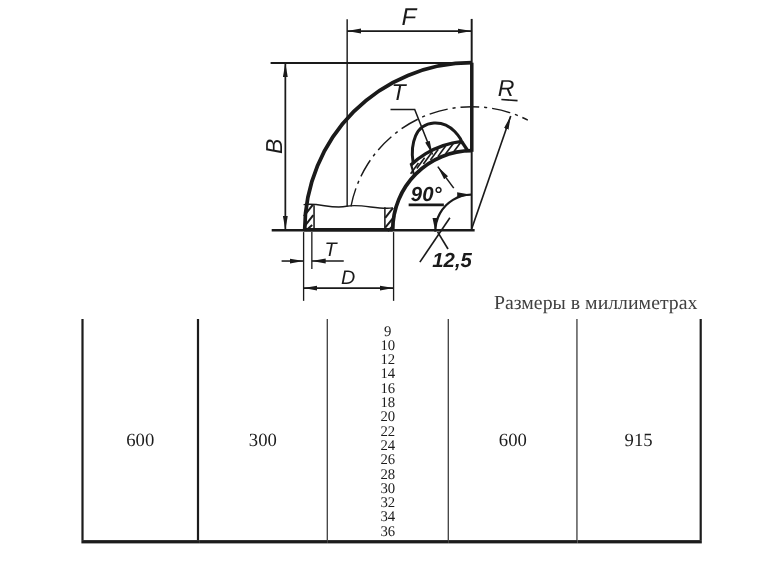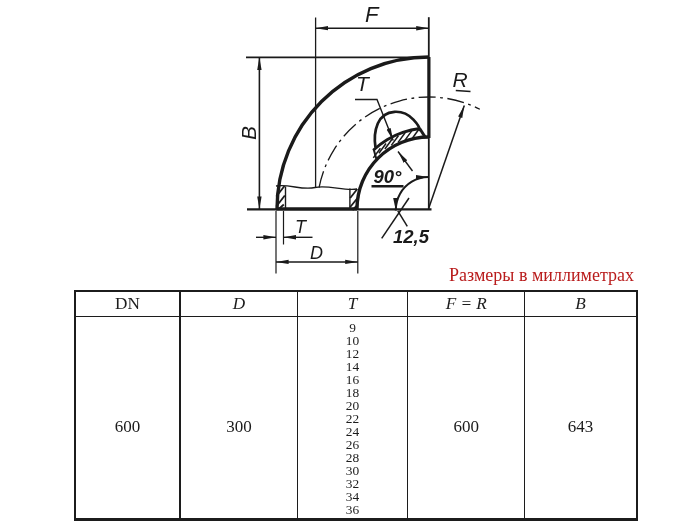--- a/index.html
+++ b/index.html
@@ -3,21 +3,21 @@
 <meta charset="utf-8">
 <style>
   html,body{margin:0;padding:0;background:#ffffff;}
   body{width:700px;height:525px;position:relative;overflow:hidden;
        font-family:"Liberation Sans",sans-serif;}
   #draw{position:absolute;left:0;top:0;}
   .lbl{font-family:"Liberation Sans",sans-serif;font-style:italic;fill:#1a1a1a;}
   #tblwrap{position:absolute;left:73.9px;top:289.5px;}
   table{border-collapse:collapse;table-layout:fixed;}
   td{font-family:"Liberation Serif",serif;color:#1c1c1c;text-align:center;vertical-align:middle;padding:0;}
-  .cap{position:absolute;font-family:"Liberation Serif",serif;color:#b91c1c;}
+  .cap{position:absolute;font-family:"Liberation Serif",serif;color:#404040;}
 </style>
 </head>
 <body>
 
 <svg id="draw" width="700" height="525" viewBox="0 0 700 525">
   <defs>
     <marker id="ah" markerUnits="userSpaceOnUse" markerWidth="13" markerHeight="6" viewBox="0 0 13 6" refX="12.6" refY="3" orient="auto-start-reverse">
       <path d="M0,0.8 L12.6,3 L0,5.2 Z" fill="#1a1a1a"></path>
     </marker>
     <marker id="ah2" markerUnits="userSpaceOnUse" markerWidth="13" markerHeight="7" viewBox="0 0 13 7" refX="12.6" refY="3.5" orient="auto-start-reverse">
@@ -133,30 +133,23 @@
 <table style="width:563px;">
   <colgroup>
     <col style="width:105.2px">
         <col style="width:117.2px">
         <col style="width:110.5px">
     <col style="width:117px">
         <col style="width:112px">
   </colgroup>
 
   <tbody>
-        <tr style="height:25.5px;">
-    <td style="border:2px solid #1c1c1c;border-bottom:1.5px solid #1c1c1c;font-size:17.2px;">DN</td>
-    <td style="border:1.4px solid #1c1c1c;border-top:2px solid #1c1c1c;border-bottom:1.5px solid #1c1c1c;font-size:17.2px;font-style:italic;">D</td>
-    <td style="border:1.4px solid #1c1c1c;border-top:2px solid #1c1c1c;border-bottom:1.5px solid #1c1c1c;font-size:17.2px;font-style:italic;">T</td>
-    <td style="border:1.4px solid #1c1c1c;border-top:2px solid #1c1c1c;border-bottom:1.5px solid #1c1c1c;font-size:17.2px;font-style:italic;">F = R</td>
-    <td style="border:2px solid #1c1c1c;border-left:1.4px solid #1c1c1c;border-bottom:1.5px solid #1c1c1c;font-size:17.2px;font-style:italic;">B</td>
-  </tr>
 
   <tr style="height:203px;">
     <td style="border:2px solid #1c1c1c;border-top:none;border-bottom:3px solid #1c1c1c;font-size:17px;padding-top:19px;">600</td>
     <td style="border:1.4px solid #1c1c1c;border-top:none;border-bottom:3px solid #1c1c1c;font-size:17px;padding-top:19px;">300</td>
     <td style="border:1.4px solid #1c1c1c;border-top:none;border-bottom:3px solid #1c1c1c;font-size:13.4px;line-height:13.03px;padding-top:2.5px;">9<br>10<br>12<br>14<br>16<br>18<br>20<br>22<br>24<br>26<br>28<br>30<br>32<br>34<br>36</td>
     <td style="border:1.4px solid #1c1c1c;border-top:none;border-bottom:3px solid #1c1c1c;font-size:17px;padding-top:19px;">600</td>
-    <td style="border:2px solid #1c1c1c;border-left:1.4px solid #1c1c1c;border-top:none;border-bottom:3px solid #1c1c1c;font-size:17px;padding-top:19px;">643</td>
+    <td style="border:2px solid #1c1c1c;border-left:1.4px solid #1c1c1c;border-top:none;border-bottom:3px solid #1c1c1c;font-size:17px;padding-top:19px;">915</td>
   </tr>
 </tbody>
     </table>
 </div>
 
 </body></html>

